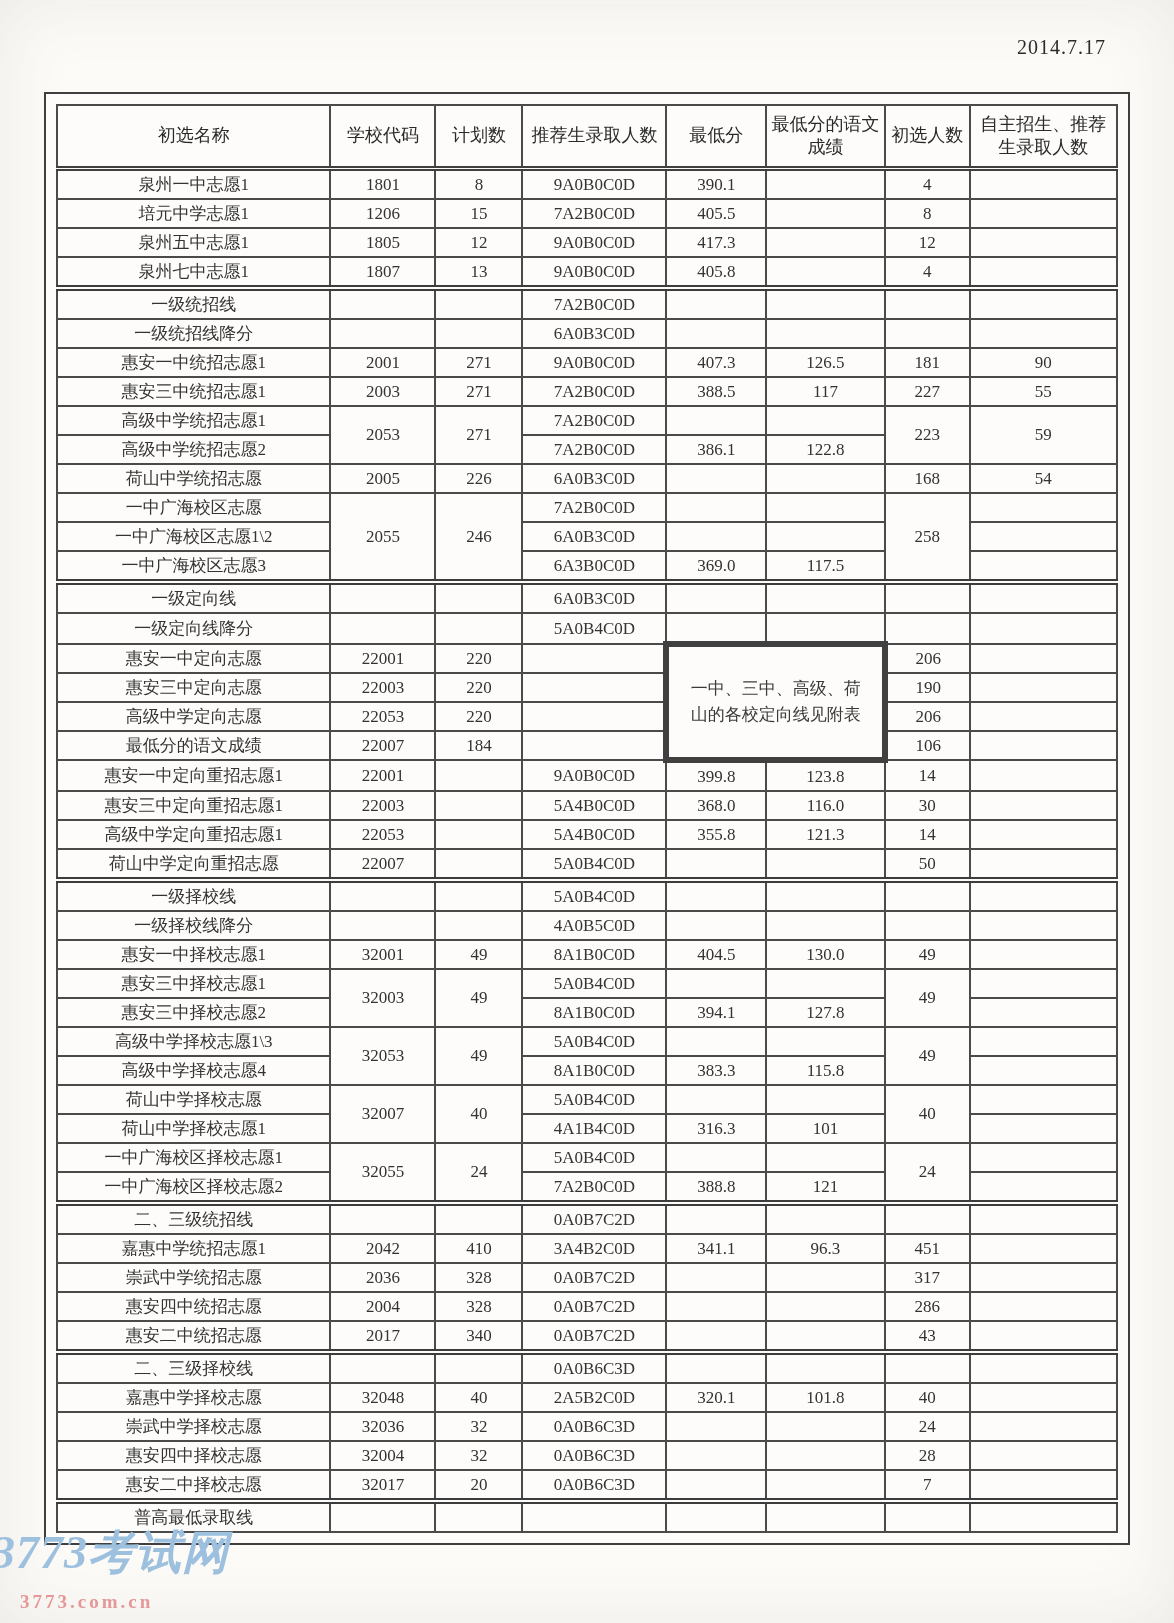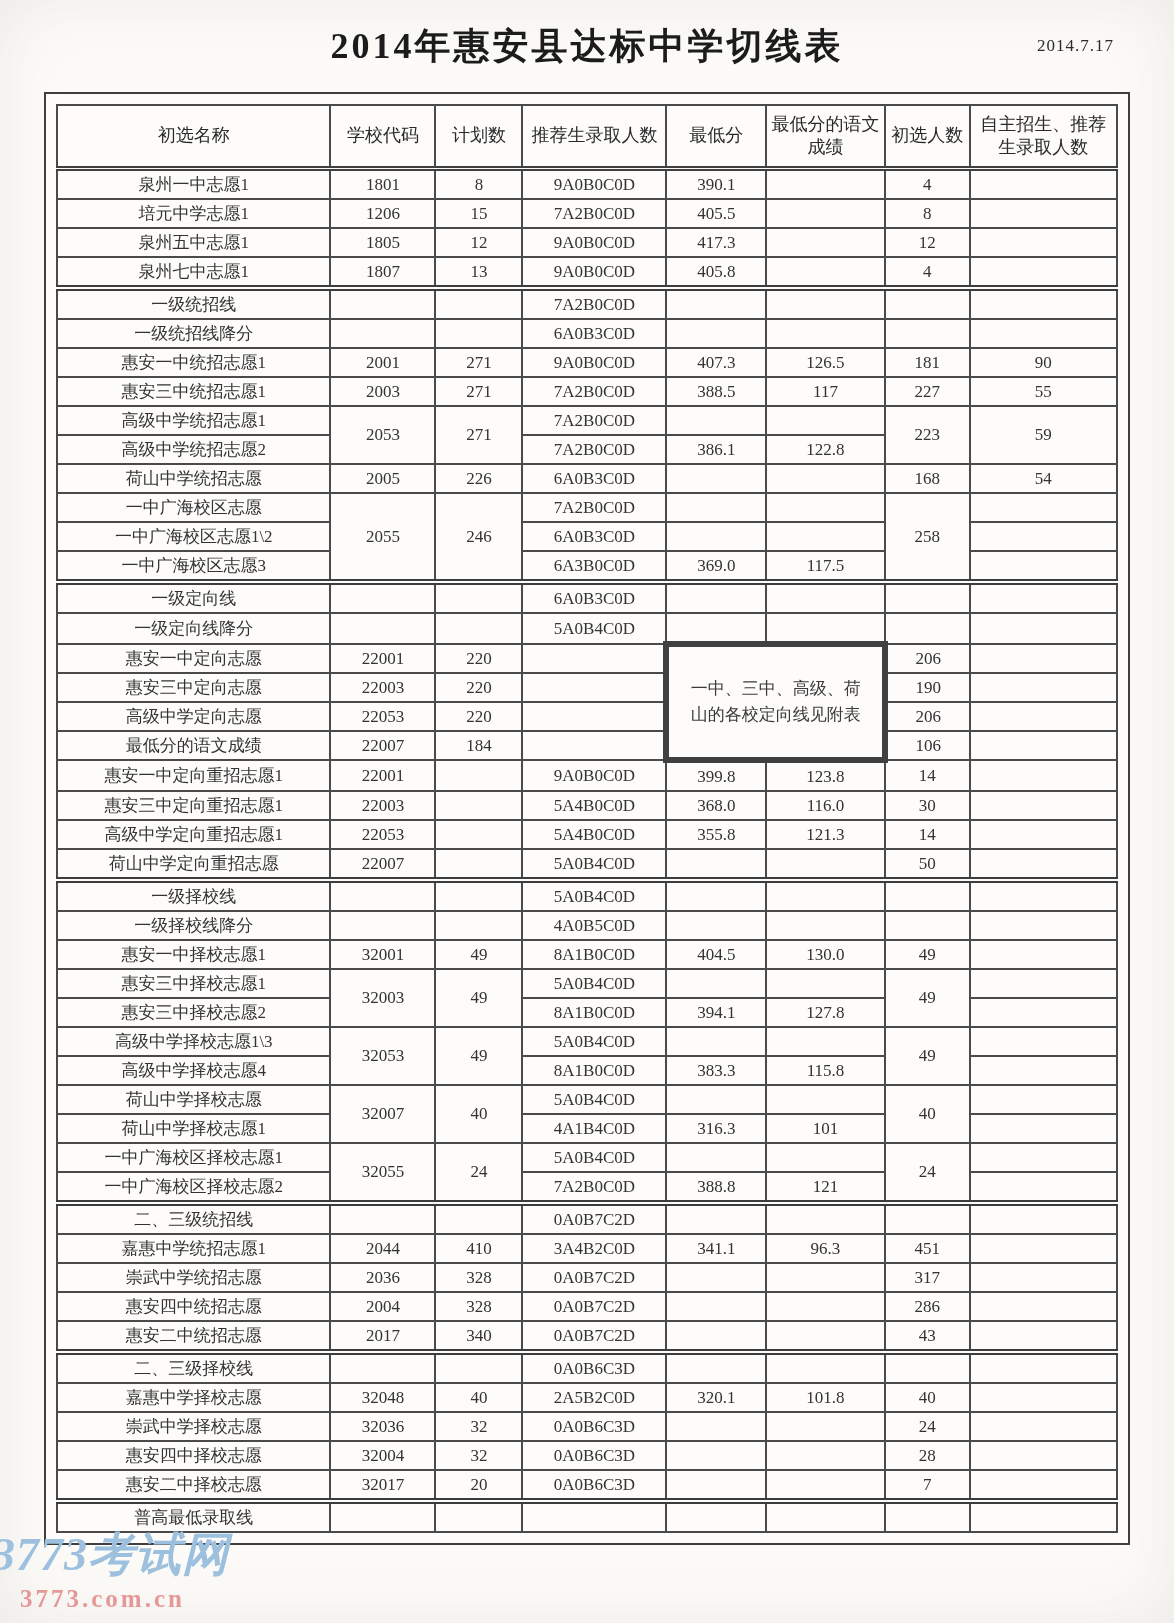--- a/index.html
+++ b/index.html
@@ -14,22 +14,22 @@
     box-shadow:inset 0 0 70px rgba(90,85,75,0.10);
   }
   .doc-header{position:relative;height:92px;}
   .title{
     margin:0;padding-top:22px;
     text-align:center;
     font-size:36px;font-weight:bold;letter-spacing:3px;
     color:#1c1c1c;
   }
   .date{
-    position:absolute;top:36px;right:60px;
-    font-size:17px;color:#2b2b2b;letter-spacing:1px;
+    position:absolute;top:36px;right:68px;
+    font-size:20px;color:#2b2b2b;letter-spacing:1px;
   }
   .frame{
     margin:0 44px;
     border:2px solid #3f3f3f;
     padding:10px;
     background:#fdfcfa;
   }
   table{
     width:100%;
     border-collapse:collapse;
@@ -56,29 +56,28 @@
   }
   tr.sec td{border-top:6px double #3c3c3c;border-radius:13px;}
   td.note{
     border:6px solid #404040;
     font-size:17px;line-height:1.55;
     padding:4px 14px;
     color:#3a3a3a;
   }
   .watermark{position:absolute;left:-8px;bottom:12px;line-height:1;}
   .wm1{font-size:46px;font-weight:bold;font-style:italic;letter-spacing:1px;}
-  .wm2{font-size:25px;font-weight:bold;letter-spacing:3px;margin:8px 0 0 28px;}
+  .wm2{font-size:19px;font-weight:bold;letter-spacing:3px;margin:16px 0 0 28px;}
 </style>
 </head>
 <body>
 
 <div class="page">
 
   <div class="doc-header">
-    <h1 class="title">2014年惠安县达标中学切线表</h1>
     <div class="date">2014.7.17</div>
   </div>
 
   <div class="frame">
     <table id="cutoff-table">
       <colgroup>
         <col class="c0">
           <col class="c1">
           <col class="c2">
           <col class="c3">
@@ -426,21 +425,21 @@
             <td></td>
             <td></td>
             <td>0A0B7C2D</td>
             <td></td>
             <td></td>
             <td></td>
             <td></td>
           </tr>
           <tr>
             <td>嘉惠中学统招志愿1</td>
-            <td>2044</td>
+            <td>2042</td>
             <td>410</td>
             <td>3A4B2C0D</td>
             <td>341.1</td>
             <td>96.3</td>
             <td>451</td>
             <td></td>
           </tr>
           <tr>
             <td>崇武中学统招志愿</td>
             <td>2036</td>

